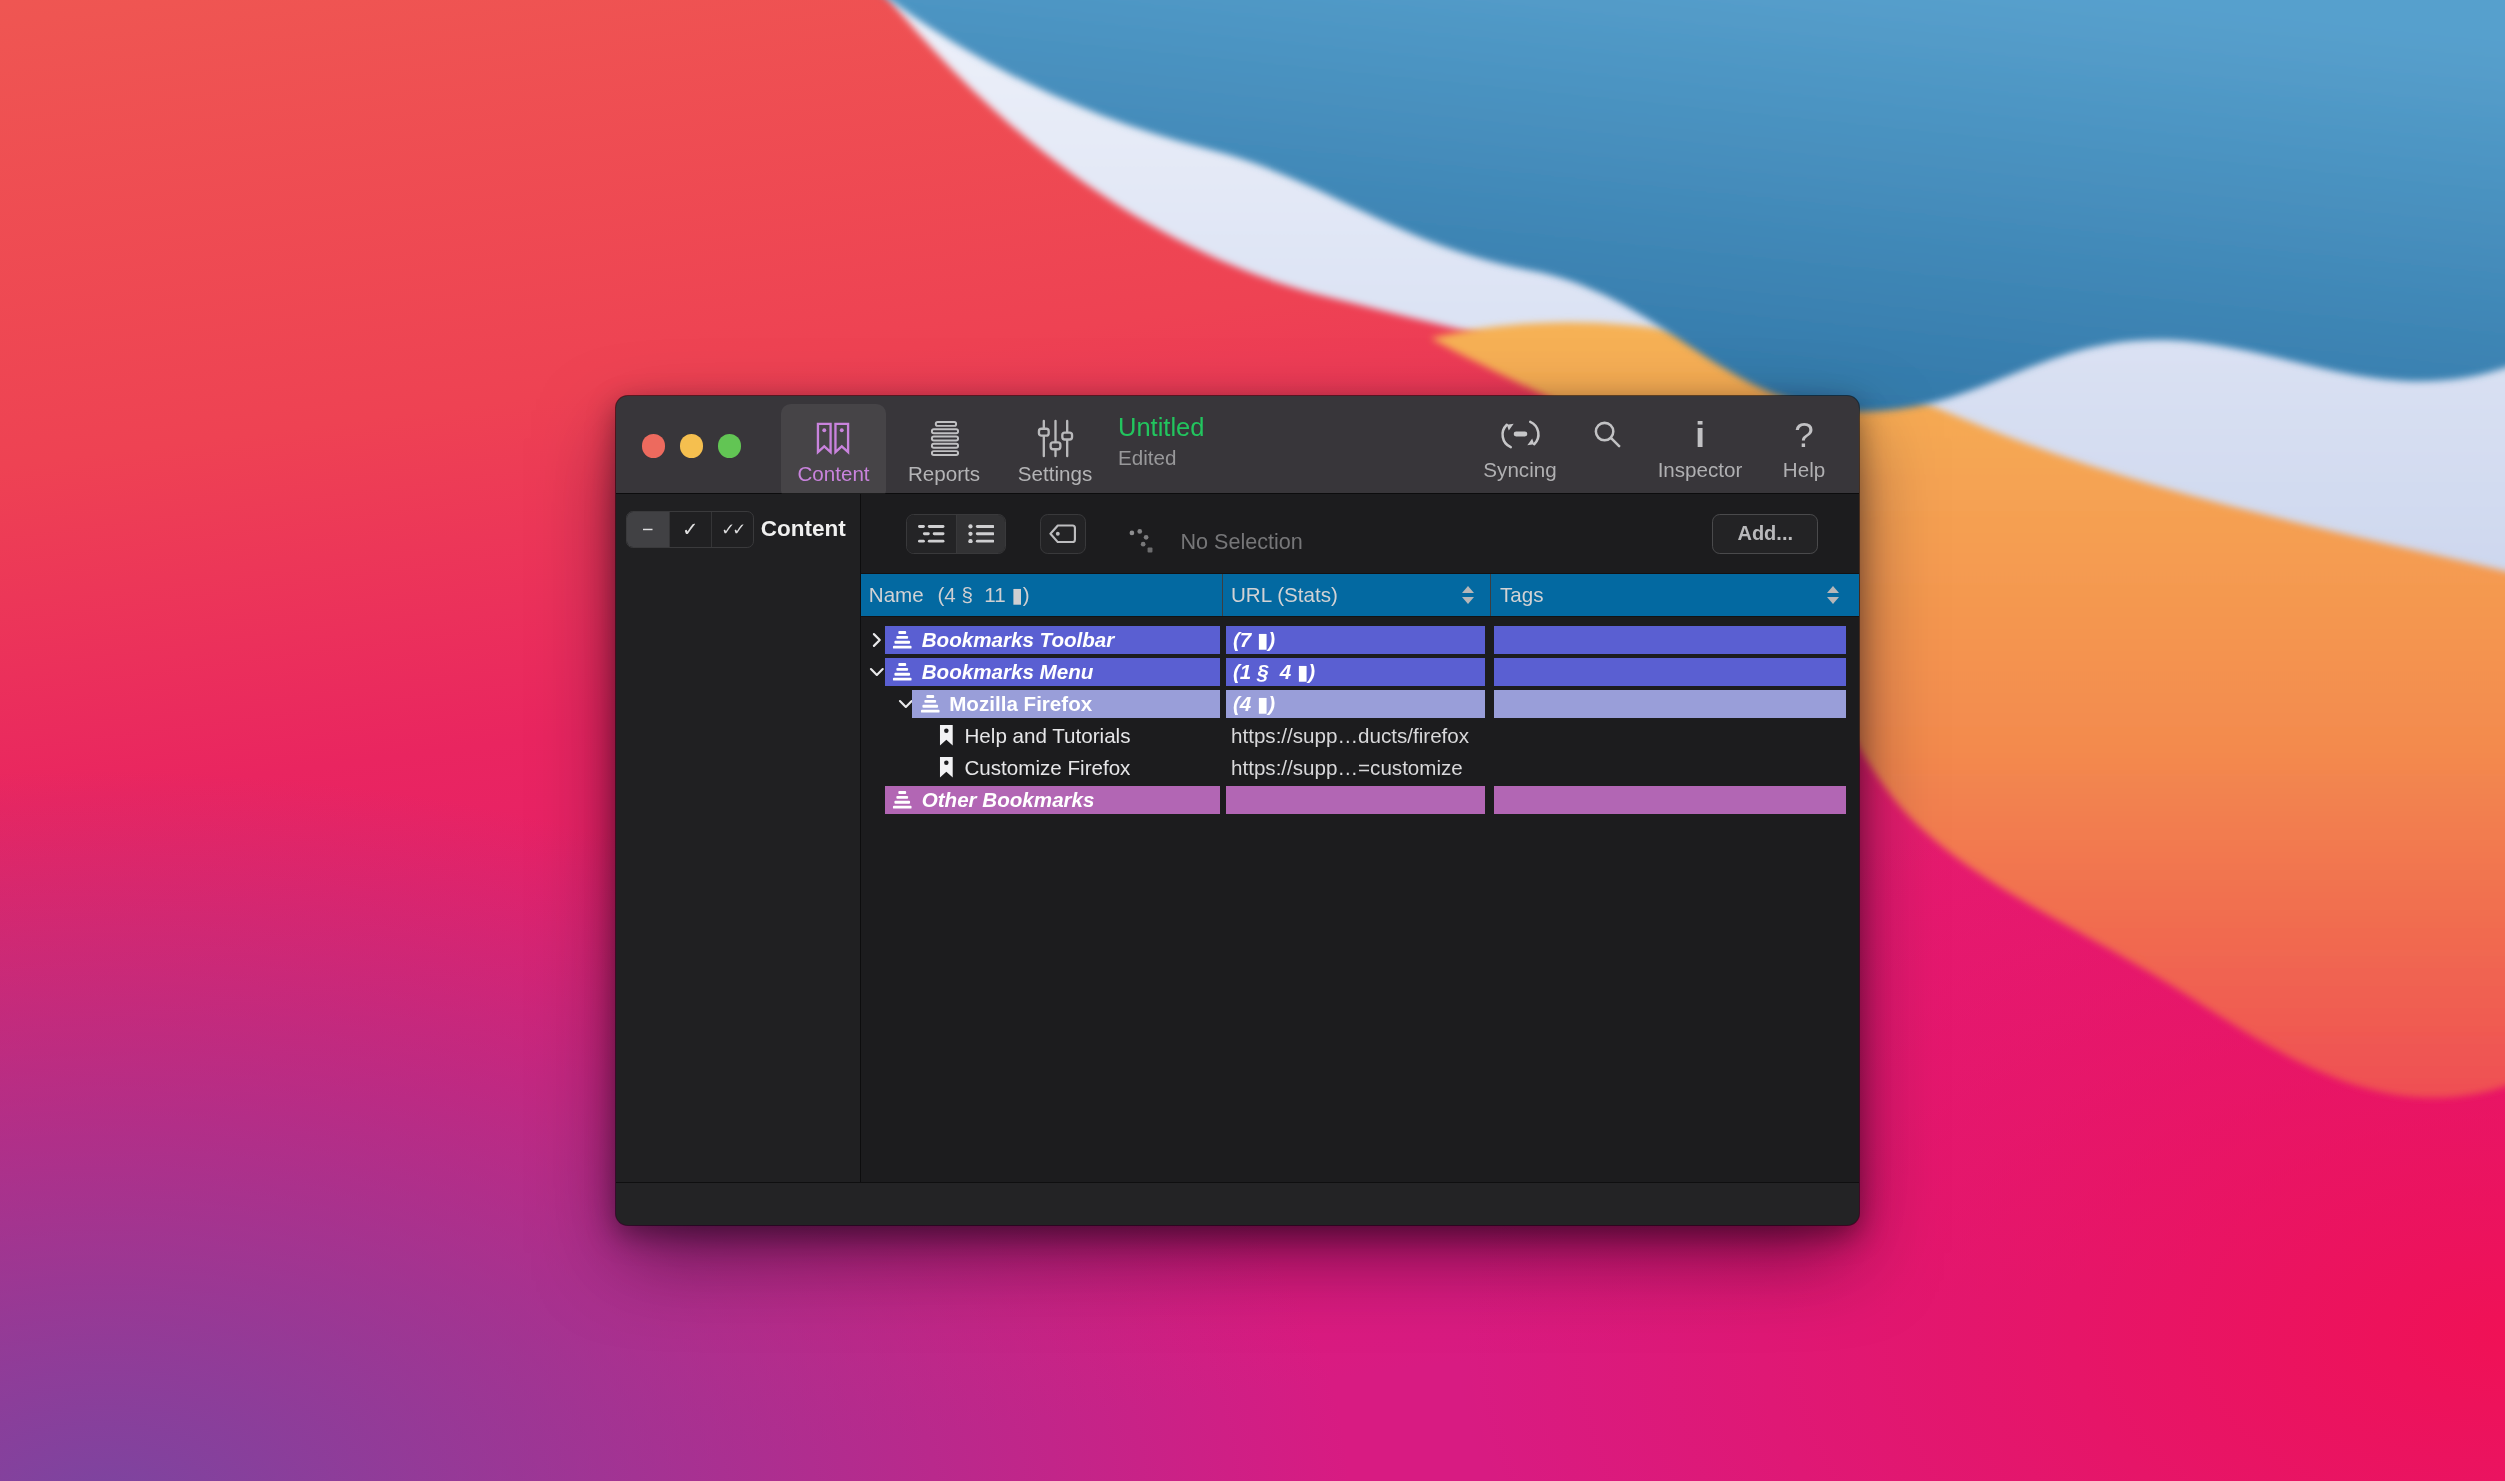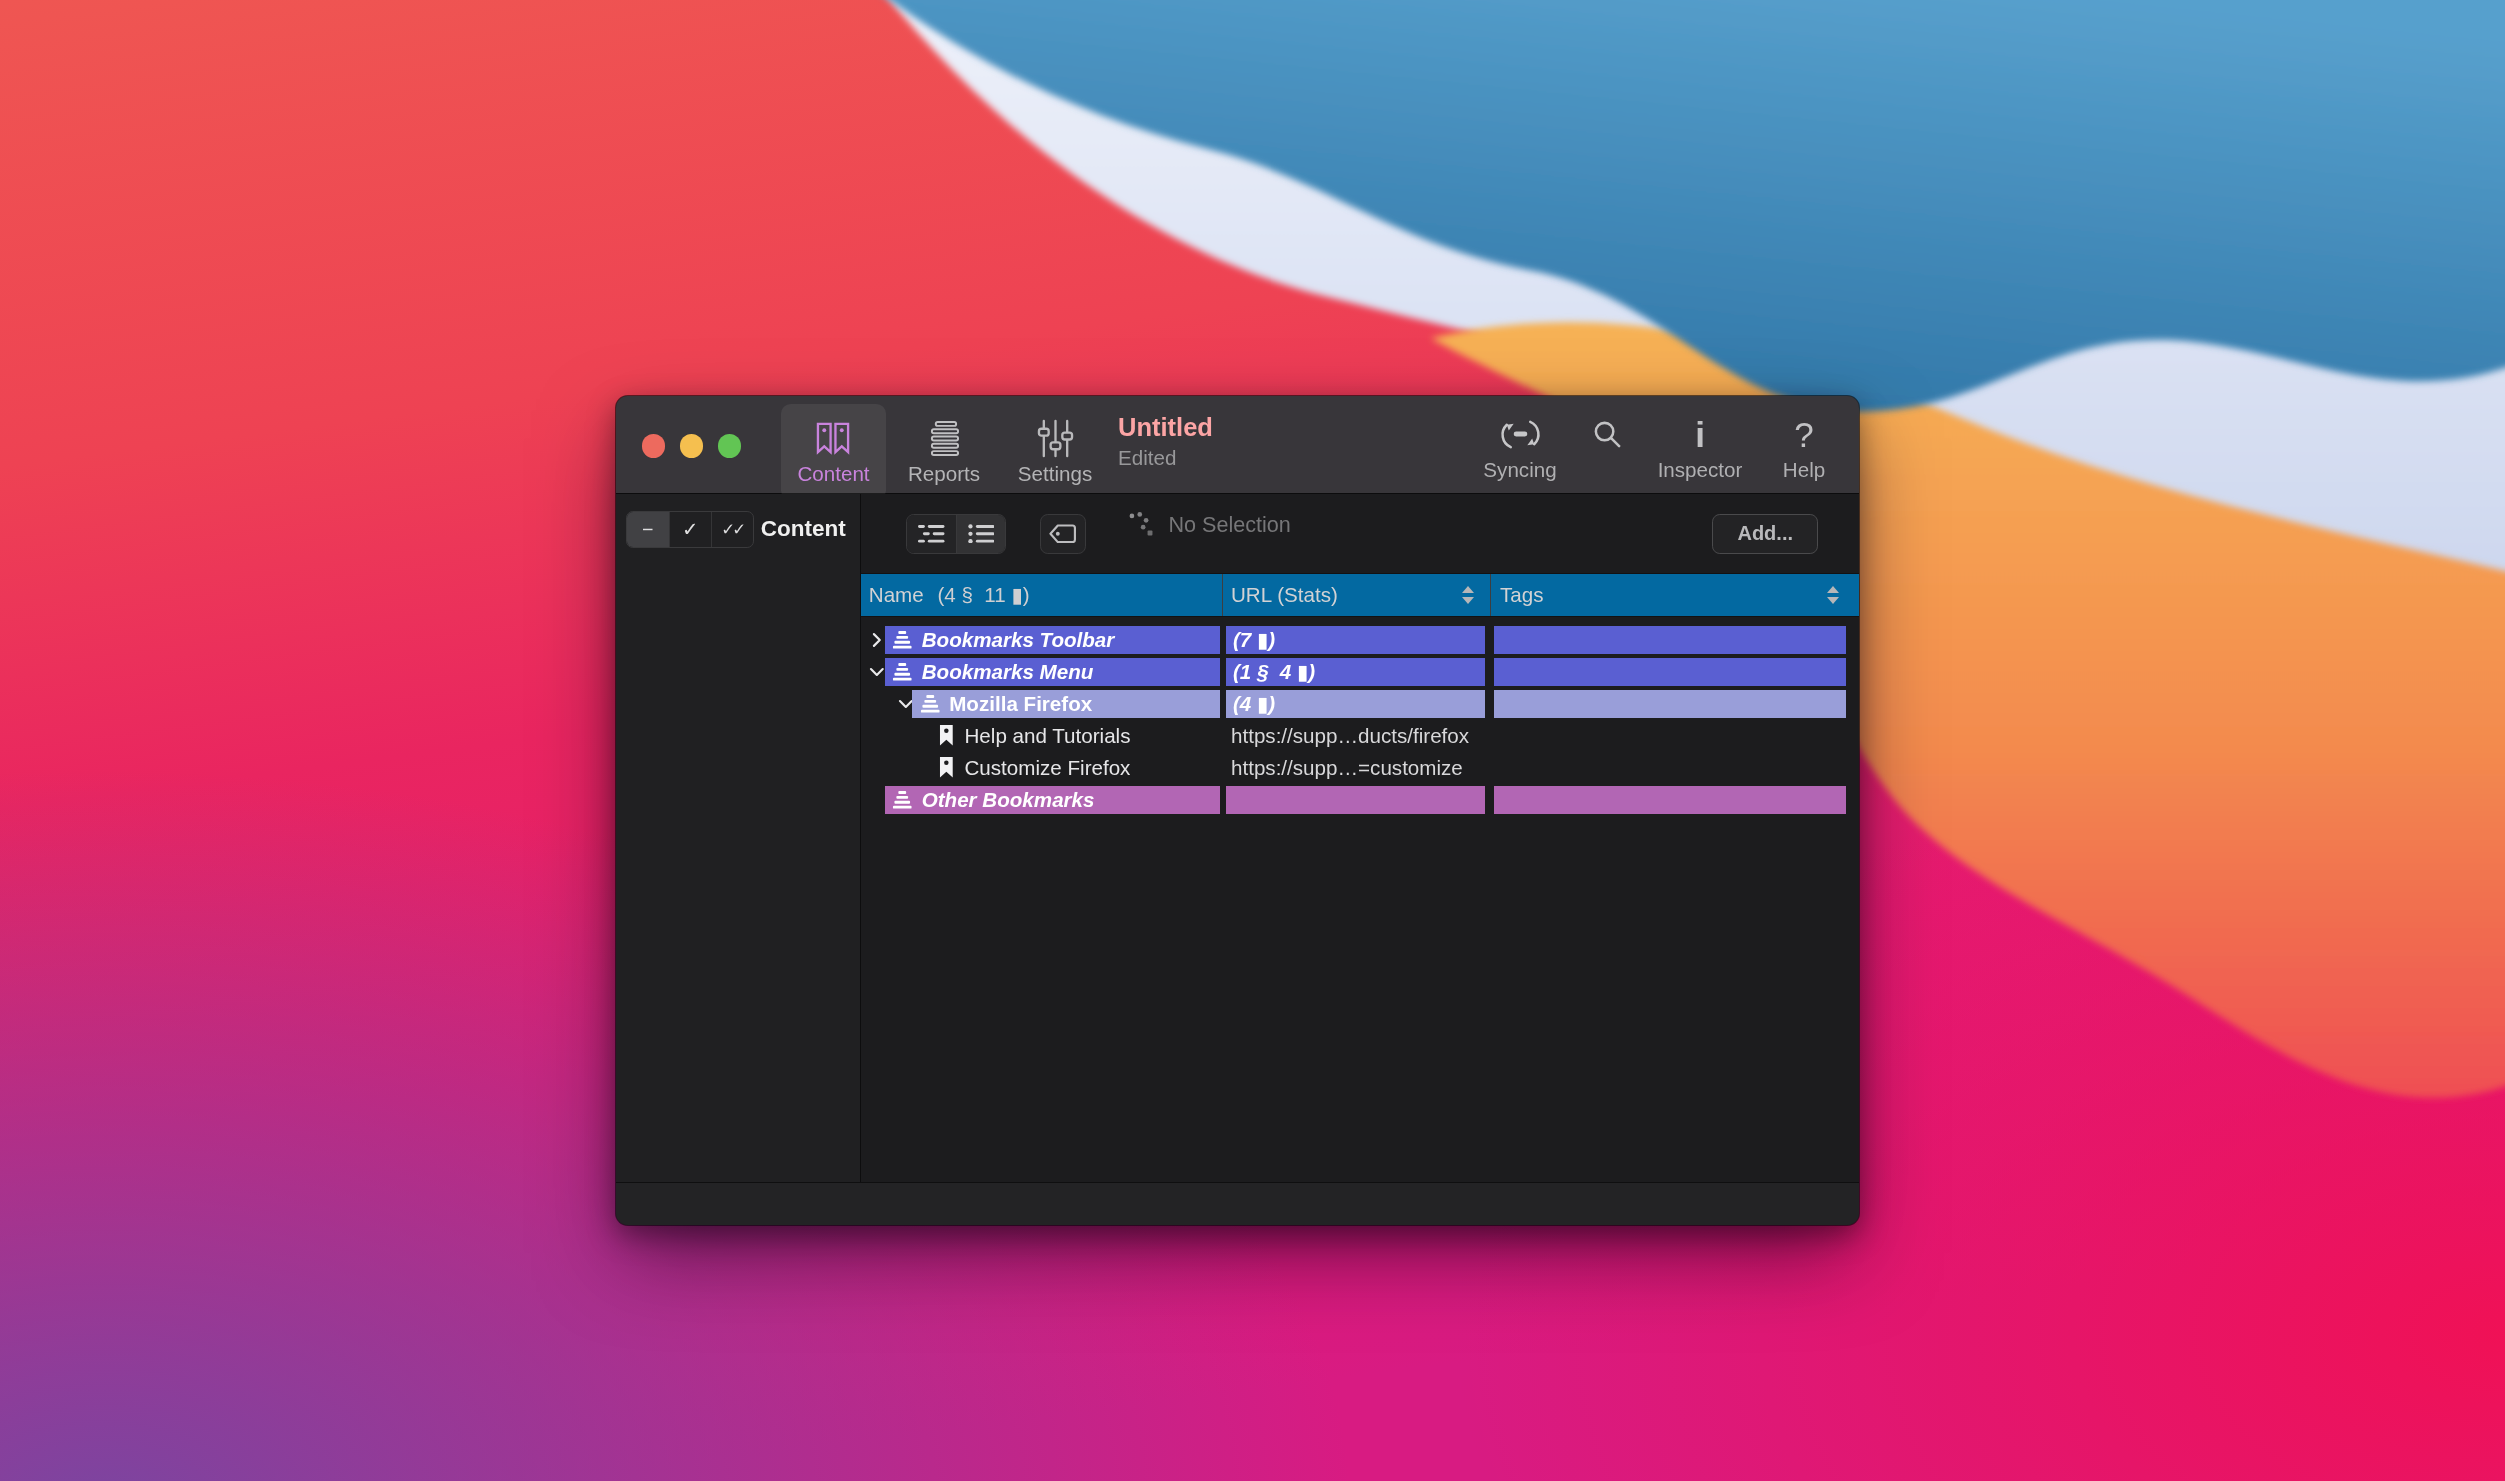--- a/index.html
+++ b/index.html
@@ -20,21 +20,21 @@
   .light { width:23.5px; height:23.5px; border-radius:50%; }
 
   .tb-tab { position:absolute; top:7.8px; height:96px; border-radius:9.8px;
             display:flex; flex-direction:column; align-items:center; justify-content:flex-start; padding-top:12px; }
   .tb-tab .icon-slot { height:45px; display:flex; align-items:center; justify-content:center; }
   .tb-tab .tab-label { font-size:20.6px; color:#b4b4b6; margin-top:1px; }
   .tb-tab.selected { background:rgba(255,255,255,.07); }
   .tb-tab.selected .tab-label { color:var(--accent-tab); }
 
   .title-block { position:absolute; left:502px; top:16.7px; }
-  .win-title { font-size:25.5px; font-weight:bold; color:#fca5a5; }
+  .win-title { font-size:25.5px; font-weight:normal; color:#22c55e; }
   .win-subtitle { font-size:20.6px; color:#98989a; margin-top:3.9px; }
 
   .tb-tool { position:absolute; top:7.8px; height:82px; display:flex; flex-direction:column;
              align-items:center; justify-content:flex-start; padding-top:7.8px; }
   .tb-tool .icon-slot { height:45px; display:flex; align-items:center; justify-content:center; }
   .tb-tool .tool-label { font-size:20.6px; color:#b0b0b2; margin-top:1px; }
   .glyph-letter { font-size:35px; color:#c2c2c4; line-height:35px; }
 
   
   .win-body { position:absolute; left:0; top:98px; right:0; bottom:43px; display:flex; }
@@ -52,21 +52,21 @@
   
   .actions-row { position:absolute; left:0; right:0; top:0; height:79px; }
   .list-seg { position:absolute; left:45px; top:19.6px; width:100px; height:40px;
               border:1px solid #39393b; border-radius:7.8px; display:flex; overflow:hidden; }
   .list-seg .seg { flex:1; display:flex; align-items:center; justify-content:center; }
   .list-seg .seg.left { background:#242426; border-right:1px solid #39393b; }
   .list-seg .seg.right { background:#323234; }
   .tag-btn { position:absolute; left:179px; top:19.6px; width:46px; height:40px;
              border:1px solid #39393b; border-radius:7.8px; background:#232325;
              display:flex; align-items:center; justify-content:center; }
-  .status { position:absolute; left:267px; top:11px; height:40px; display:flex; align-items:center; gap:13px; }
+  .status { position:absolute; left:267px; top:28px; height:40px; display:flex; align-items:center; gap:25px; }
   .status-text { font-size:21.6px; color:#767678; }
   .add-btn { position:absolute; right:41px; top:19.6px; height:40px; padding:0 24px;
              border:1.5px solid #4a4a4c; border-radius:7.8px; background:rgba(255,255,255,.03);
              display:flex; align-items:center; font-size:20px; font-weight:bold; color:#b9b9bb; }
 
   
   .table-header { position:absolute; left:0; right:0; top:79px; height:44px; background:#0369a1;
                   border-top:1px solid #121214; border-bottom:1px solid #121214; }
   .th { position:absolute; top:0; height:100%; display:flex; align-items:center;
         font-size:20.6px; color:#d2d2d4; }

